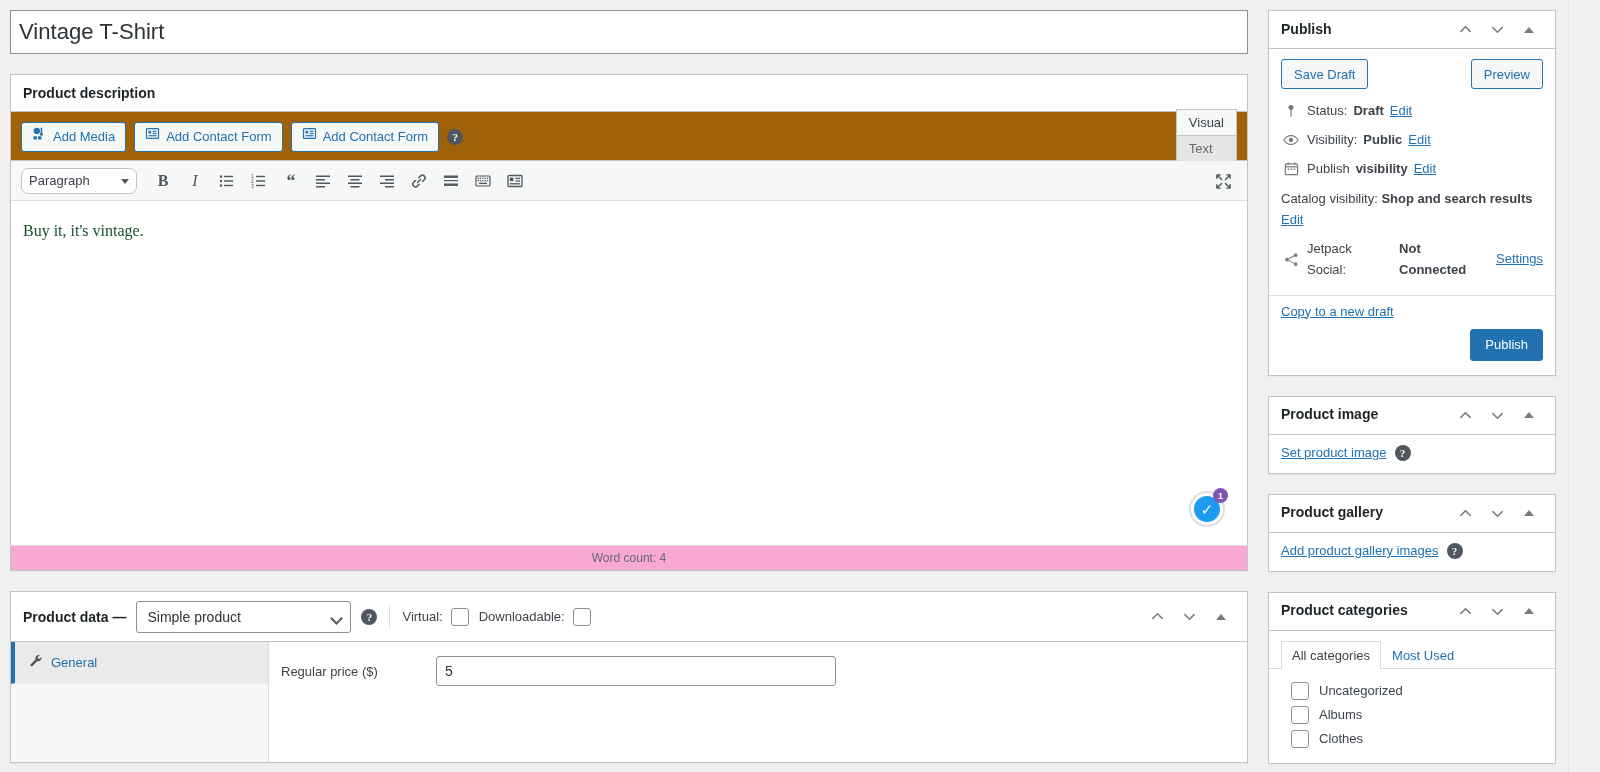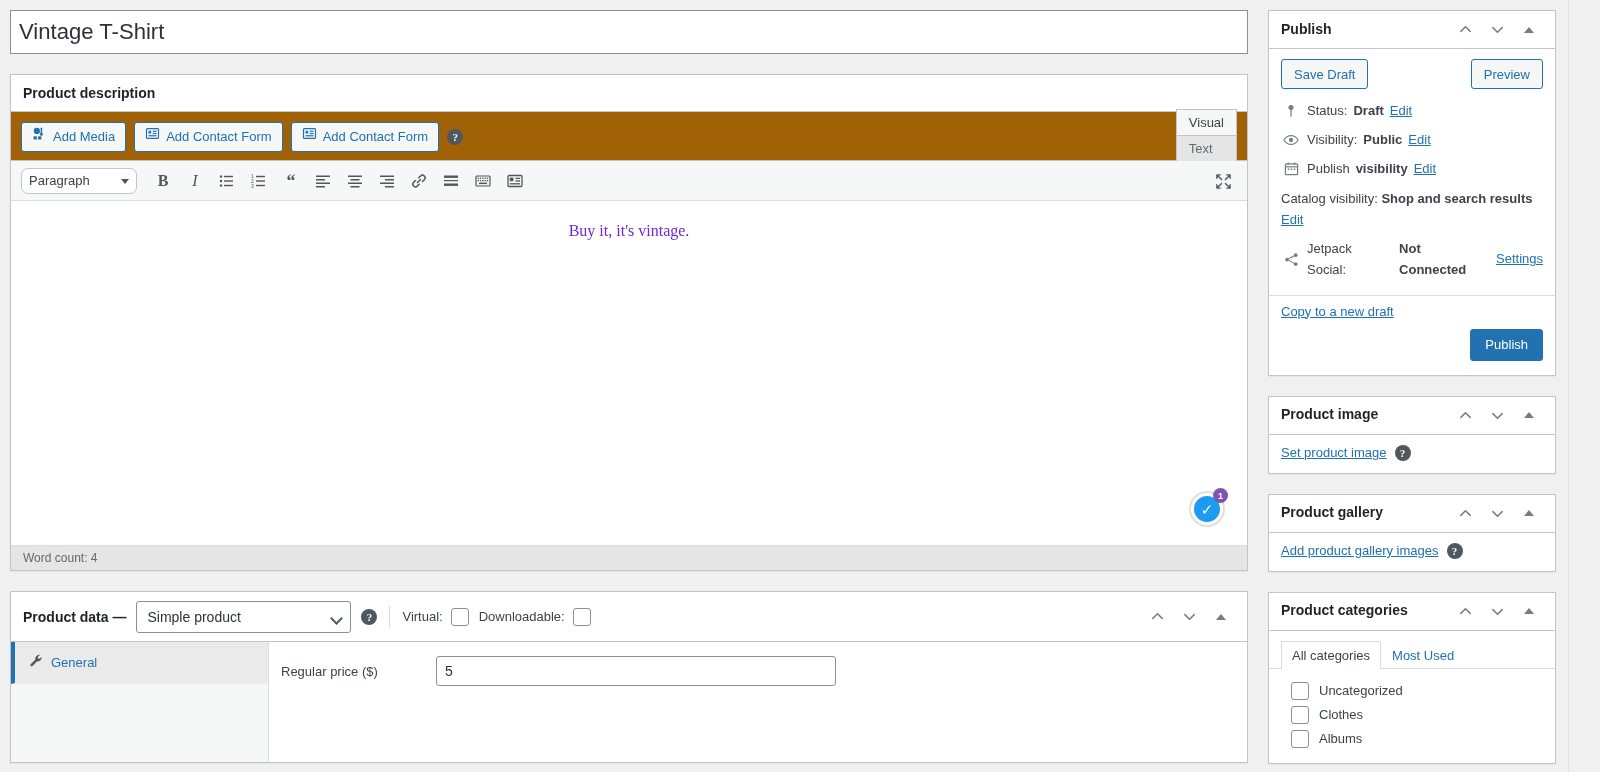--- a/index.html
+++ b/index.html
@@ -129,45 +129,44 @@
     font-size: 15px;
   }
   .tb-fullscreen { position: absolute; right: 10px; top: 7px; }
 
   .editor-body {
     background: #fff; height: 345px; position: relative;
     border-bottom: 1px solid #ddd;
   }
   .editor-text {
     font-family: "Liberation Serif", serif;
-    font-size: 16px; color: #6d28d9; padding: 18px 12px 0 12px;
+    font-size: 16px; color: #14532d; padding: 18px 12px 0 12px;
     line-height: 1.5;
-    text-align: center;
   }
   .jp-badge { position: absolute; right: 22px; bottom: 18px; width: 36px; height: 36px; }
   .jp-ring {
     position:absolute; left:0; top:0; width:36px; height:36px;
     border-radius:50%; border: 2px solid #e0e0e0; background:#fff;
   }
   .jp-circle {
     position:absolute; left:5px; top:5px; width:26px; height:26px;
     border-radius:50%; background:#1d9bf0;
     display:flex; align-items:center; justify-content:center;
     color:#fff; font-size:15px; line-height:1;
   }
   .jp-count {
     position:absolute; right:-3px; top:-3px; min-width:15px; height:15px;
     border-radius:50%; background:#7f54b3; color:#fff;
     font-size:9px; font-weight:700; display:flex; align-items:center;
     justify-content:center; padding: 0 3px;
   }
 
   .word-count {
-    background: #e5e5e5; padding: 4px 12px; font-size: 12px; color: #646970;
-    height: 24px; line-height: 16px;
+    background: #f9a8d4; padding: 4px 12px; font-size: 12px; color: #646970;
+    height: 24px; line-height: 16px; text-align: center;
   }
 
   
   .pd-box { margin-top: 0; }
   .pd-header {
     display: flex; align-items: center;
     border-bottom: 1px solid #c3c4c7;
     padding: 0 12px; min-height: 50px; gap: 10px;
   }
   .pd-title { font-size: 14px; font-weight: 700; color: #1d2327; white-space: nowrap; }
@@ -696,25 +695,25 @@
           <div class="cat-tab active">All categories</div>
           <div class="cat-tab">Most Used</div>
         </div>
         <div class="cat-list">
           <label class="cat-item">
             <span class="cb"></span>
             <span>Uncategorized</span>
           </label>
           <label class="cat-item">
             <span class="cb"></span>
-            <span>Clothes</span>
+            <span>Albums</span>
           </label>
           <label class="cat-item">
             <span class="cb"></span>
-            <span>Albums</span>
+            <span>Clothes</span>
           </label>
         </div>
       </div>
     </div>
   </div>
 
   <div class="scroll-gutter"></div>
 </div>
 
 </body></html>

